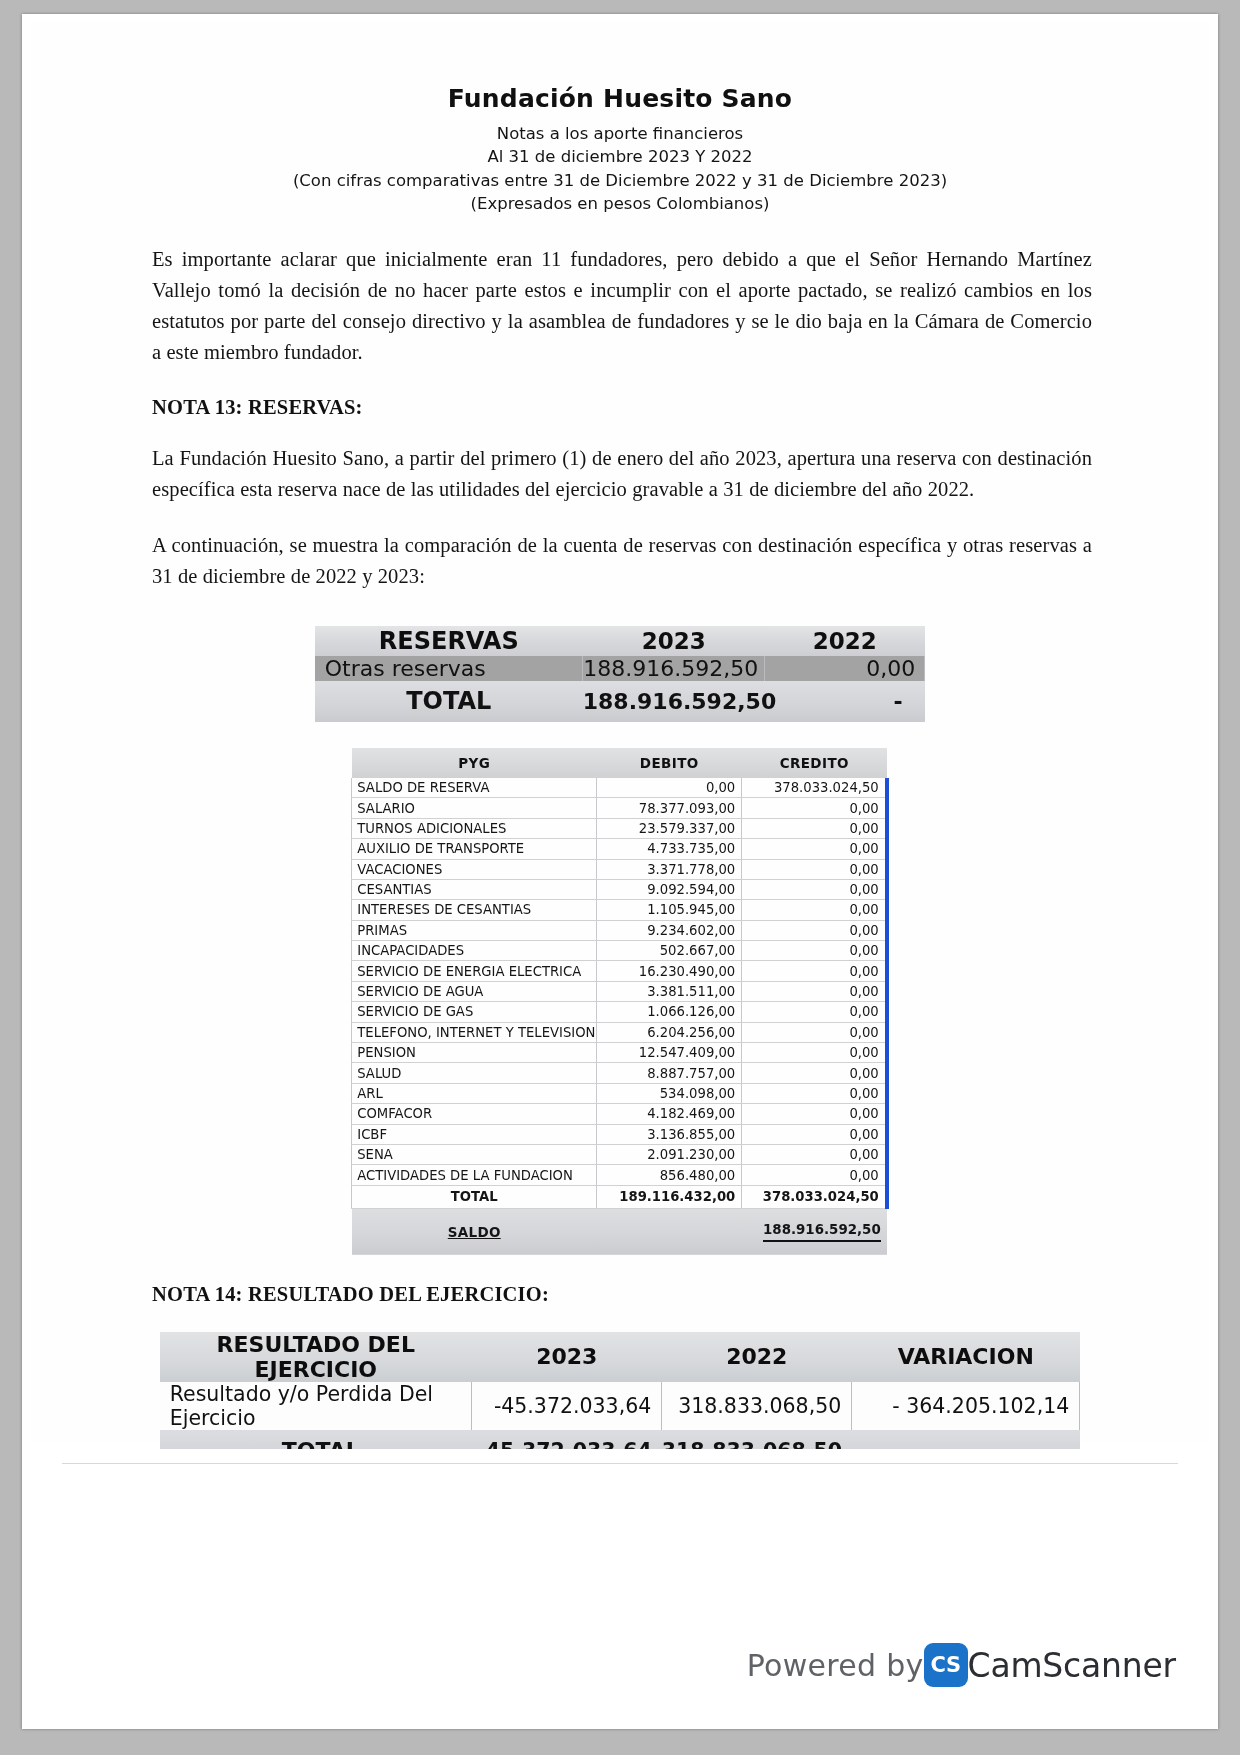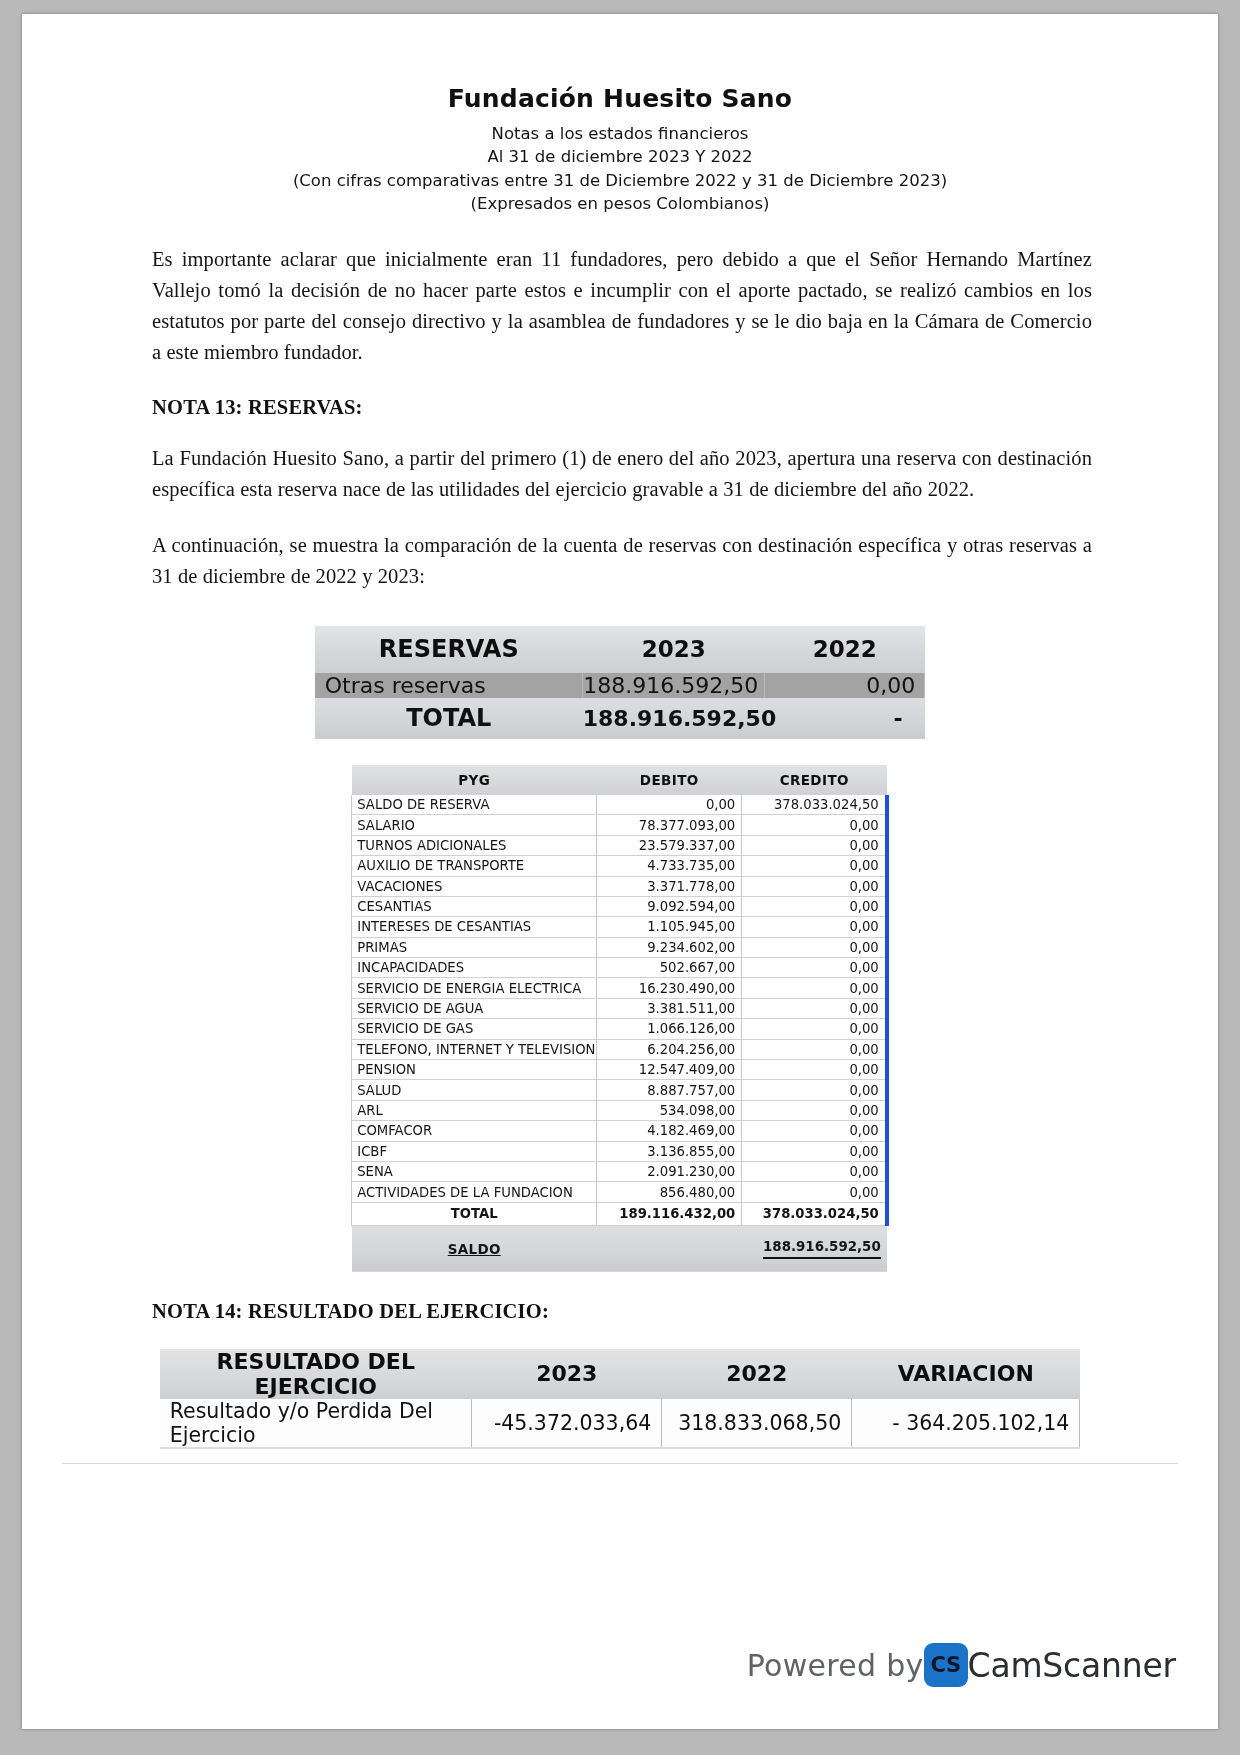--- a/index.html
+++ b/index.html
@@ -51,21 +51,21 @@
 
   
   .reservas-wrap { margin:34px 0 0 0; display:flex; justify-content:center; }
   table.reservas { width:610px; table-layout:fixed; }
   table.reservas col.c1 { width:268px; }
   table.reservas col.c2 { width:182px; }
   table.reservas col.c3 { width:160px; }
   table.reservas th {
     background:linear-gradient(180deg,#e3e4e6 0%,#d5d7da 55%,#cdcfd2 100%);
     font-size:23px; font-weight:bold; color:#0e0e0e;
-    height:47px; text-align:center; vertical-align:middle;
+    height:30px; text-align:center; vertical-align:middle;
   }
   table.reservas th.h-res { font-size:24px; }
   table.reservas td {
     height:24px; font-size:22px; color:#111; vertical-align:middle;
     background:#a3a3a3;
   }
   table.reservas td.lbl { text-align:left; padding-left:10px; }
   table.reservas td.num { text-align:right; padding-right:9px; border-left:1px solid #b9bbbe; border-right:1px solid #b9bbbe;}
   table.reservas td.num2 { text-align:right; padding-right:9px; border-right:1px solid #b9bbbe;}
   table.reservas tr.total td {
@@ -137,34 +137,34 @@
     background:#ffffff;
   }
   .cs-rule { position:absolute; left:32px; right:32px; top:14px; height:1px; background:#d8d8d8; }
   .cs-brand {
     position:absolute; right:34px; bottom:34px;
     display:flex; align-items:center; gap:0;
   }
   .cs-powered { font-family:"DejaVu Sans", sans-serif; font-size:30px; color:#5f6266; letter-spacing:.3px; }
   .cs-logo {
     width:44px; height:44px; border-radius:9px; background:#1a73c8;
-    color:#0f172a; font-family:"DejaVu Sans", sans-serif; font-weight:bold; font-size:21px;
+    color:#ffffff; font-family:"DejaVu Sans", sans-serif; font-weight:bold; font-size:21px;
     display:flex; align-items:center; justify-content:center; letter-spacing:-.5px;
   }
   .cs-name { font-family:"DejaVu Sans", sans-serif; font-size:33px; color:#2b2f33; font-weight:normal; letter-spacing:-.2px;}
 </style>
 </head>
 <body>
 
 <div class="page">
   <div class="sheet">
 
     <div class="doc-header">
       <div class="doc-title">Fundación Huesito Sano</div>
-      <div class="doc-sub">Notas a los estados financieros</div>
+      <div class="doc-sub">Notas a los aporte financieros</div>
       <div class="doc-sub">Al 31 de diciembre 2023 Y 2022</div>
       <div class="doc-sub">(Con cifras comparativas entre 31 de Diciembre 2022 y 31 de Diciembre 2023)</div>
       <div class="doc-sub">(Expresados en pesos Colombianos)</div>
     </div>
 
     <div class="body-wrap">
       <p class="para first">Es importante aclarar que inicialmente eran 11 fundadores, pero debido a que el Señor Hernando Martínez Vallejo tomó la decisión de no hacer parte estos e incumplir con el aporte pactado, se realizó cambios en los estatutos por parte del consejo directivo y la asamblea de fundadores y se le dio baja en la Cámara de Comercio a este miembro fundador.</p>
       <h3 class="nota">NOTA 13: RESERVAS:</h3>
       <p class="para">La Fundación Huesito Sano, a partir del primero (1) de enero del año 2023, apertura una reserva con destinación específica esta reserva nace de las utilidades del ejercicio gravable a 31 de diciembre del año 2022.</p>
       <p class="para">A continuación, se muestra la comparación de la cuenta de reservas con destinación específica y otras reservas a 31 de diciembre de 2022 y 2023:</p>

